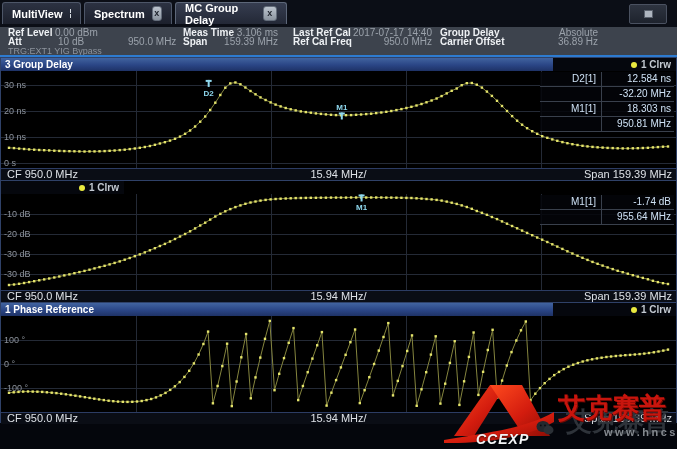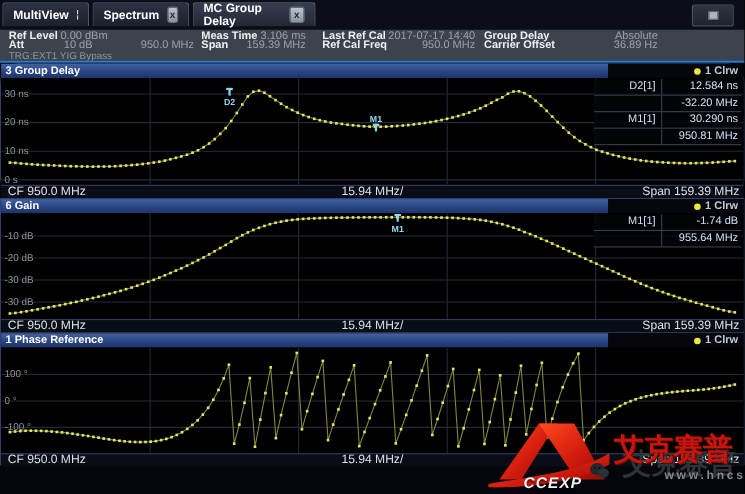--- a/index.html
+++ b/index.html
@@ -104,21 +104,21 @@
     <span class="hlab r2" style="left:293px;">Ref Cal Freq</span>
     <span class="hval r2" style="left:338px;width:94px;text-align:right;">950.0 MHz</span>
     <span class="hlab r1" style="left:440px;">Group Delay</span>
     <span class="hval r1" style="left:510px;width:88px;text-align:right;">Absolute</span>
     <span class="hlab r2" style="left:440px;">Carrier Offset</span>
     <span class="hval r2" style="left:510px;width:88px;text-align:right;">36.89 Hz</span>
     <span class="trg r3" style="left:8px;">TRG:EXT1 YIG Bypass</span>
   </div>
   <div class="blueline"></div>
 
-  <div class="win" style="top:57px;height:123px;border-radius:19px;">
+  <div class="win" style="top:57px;height:123px;">
     <div class="titlebar">
       <div class="title-main">3 Group Delay</div>
       <div class="title-right">
         <span class="legdot"></span>
         <span>1 Clrw</span>
       </div>
     </div>
     <div class="plot" id="plot0" style="height:97px;">
         <svg width="675" height="97">
           <line x1="135.5" y1="0" x2="135.5" y2="97" stroke="#242a36" stroke-width="1"></line>
@@ -283,38 +283,37 @@
         <div class="mrow">
           <span class="mname">D2[1]</span>
           <span class="mval">12.584 ns</span>
         </div>
         <div class="mrow">
           <span class="mname"></span>
           <span class="mval">-32.20 MHz</span>
         </div>
         <div class="mrow">
           <span class="mname">M1[1]</span>
-          <span class="mval">30.290 ns</span>
+          <span class="mval">18.303 ns</span>
         </div>
         <div class="mrow">
           <span class="mname"></span>
           <span class="mval">950.81 MHz</span>
         </div>
       </div>
     </div>
     <div class="xbar">
       <span class="cf">CF 950.0 MHz</span>
       <span class="pdiv">15.94 MHz/</span>
       <span class="span">Span 159.39 MHz</span>
     </div>
   </div>
 
   <div class="win" style="top:180px;height:122px;">
     <div class="titlebar">
-      <div class="title-main">6 Gain</div>
       <div class="title-right">
         <span class="legdot"></span>
         <span>1 Clrw</span>
       </div>
     </div>
     <div class="plot" id="plot1" style="height:96px;">
         <svg width="675" height="96">
           <line x1="135.5" y1="0" x2="135.5" y2="96" stroke="#242a36" stroke-width="1"></line>
           <line x1="270.5" y1="0" x2="270.5" y2="96" stroke="#242a36" stroke-width="1"></line>
           <line x1="405.5" y1="0" x2="405.5" y2="96" stroke="#242a36" stroke-width="1"></line>

